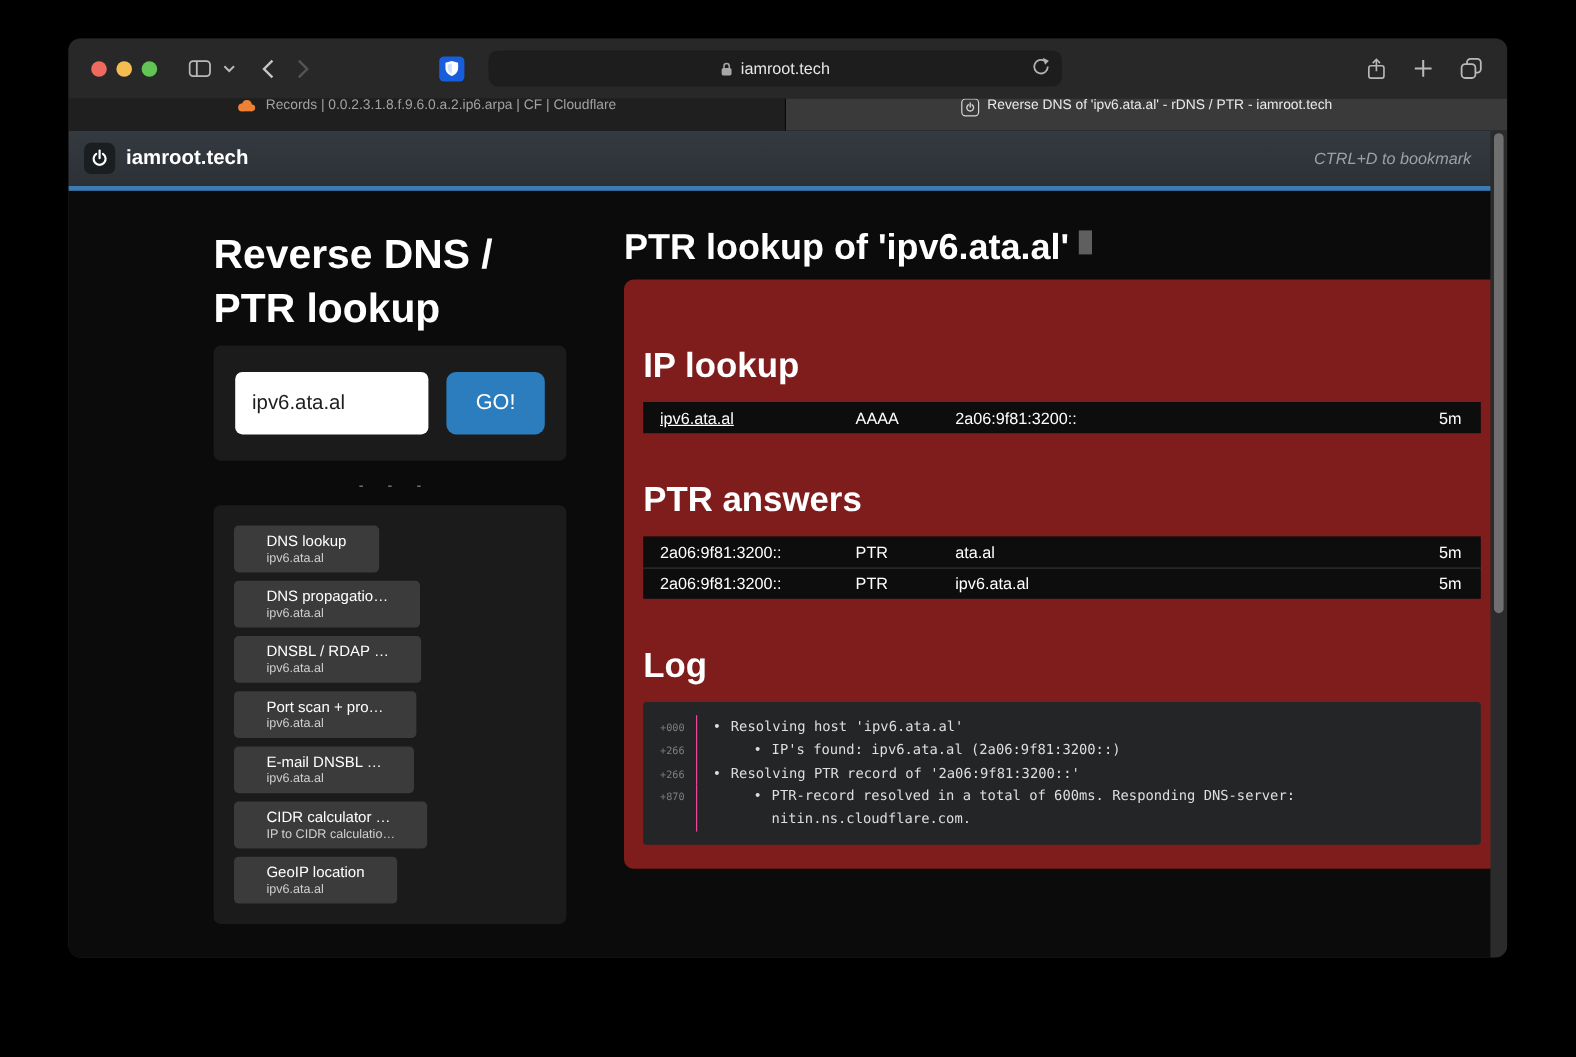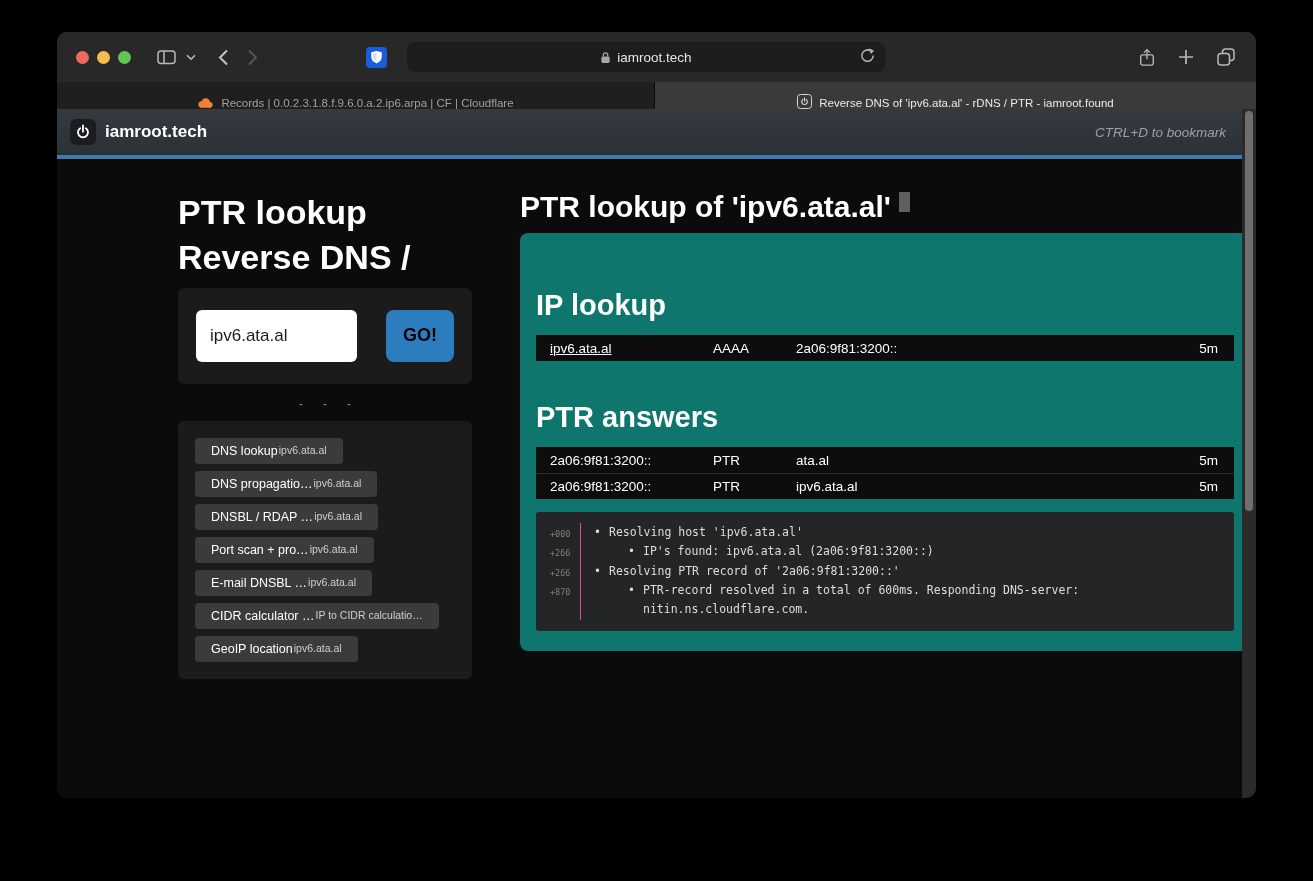--- a/index.html
+++ b/index.html
@@ -26,21 +26,21 @@
             display:flex; align-items:center; position:relative; }
   .url-center { flex:1; display:flex; align-items:center; justify-content:center; gap:6px;
                 color:#e6e6e6; font-size:13.5px; }
   .reload { position:absolute; right:9px; top:5px; }
   .share-ic { margin-left:auto; }
   .plus-ic { margin-left:22px; }
   .tabs-ic { margin-left:22px; margin-right:20px; }
 
   
   .tabbar { height:27px; display:flex; background:#161616; }
-  .tab { display:flex; align-items:flex-end; justify-content:center; gap:7px; font-size:11.5px;
+  .tab { display:flex; align-items:flex-start; justify-content:center; gap:7px; font-size:11.5px;
          overflow:hidden; white-space:nowrap; }
   .tab.inactive { width:598px; background:#1f1f1f; color:#a2a2a2; border-right:1px solid #0a0a0a; }
   .tab.active { flex:1; background:#3a3a3a; color:#eaeaea; }
   .fav-power { width:15px; height:15px; border-radius:3.5px; border:1.5px solid #d6d6d6;
                display:flex; align-items:center; justify-content:center; }
 
   
   .page { position:relative; height:689px; background:#0b0b0b; }
 
   .siteheader { height:50px; background:linear-gradient(#343a40,#2c3136);
@@ -55,41 +55,41 @@
 
   .content { display:flex; padding:31px 0 0 121px; align-items:flex-start; }
 
   
   .leftcol { width:294px; }
   .tool-title { color:#fff; font-size:34px; font-weight:bold; line-height:1.32; }
   .form-card { margin-top:8px; background:#1b1b1b; border-radius:6px; padding:18px; height:96px;
                display:flex; align-items:center; }
   .host-input { width:161px; height:52px; border:none; border-radius:6px; background:#fff;
                 color:#1d1d1d; font-size:17px; padding:0 14px; font-family:"Liberation Sans",sans-serif; }
-  .go-btn { width:68px; height:52px; margin-left:auto; border:none; border-radius:8px;
-            background:var(--go-button,#2b7dbd); color:#000000; font-size:18px; font-weight:bold;
+  .go-btn { width:82px; height:52px; margin-left:auto; border:none; border-radius:8px;
+            background:var(--go-button,#2b7dbd); color:#ffffff; font-size:18px; font-weight:normal;
             font-family:"Liberation Sans",sans-serif; cursor:pointer; }
   .anchors { margin-top:13px; text-align:center; font-size:12px; color:#9b9b9b; }
   .anchor { cursor:pointer; }
   .anchor + .anchor::before { content:"-"; margin:0 10px; color:#8e8e8e; }
 
   .related-heading { margin-top:78px; color:#fff; font-size:24px; font-weight:bold; }
   .related-card { margin-top:10px; background:#1b1b1b; border-radius:6px; padding:17px;
                   display:flex; flex-wrap:wrap; gap:7px; width:294px; }
-  .rel-btn { background:#3b3b3b; border-radius:4px; padding:6px 16px; text-align:left;
-             display:flex; gap:1px; cursor:pointer; }
+  .rel-btn { background:#3b3b3b; border-radius:4px; padding:6px 27px; text-align:left;
+             display:flex; flex-direction:column; gap:1px; cursor:pointer; }
   .rel-title { font-size:12.5px; color:#fff; }
   .rel-sub { font-size:10.5px; color:#cfcfcf; }
 
   
   .rightcol { width:730px; margin-left:48px; }
   .result-title { color:#fff; font-size:30px; font-weight:bold; display:flex; align-items:flex-start; }
   .caret-artifact { display:inline-block; width:11px; height:20px; background:#5f5f5f;
                     margin-left:8px; margin-top:2px; }
-  .results-card { margin-top:9px; background:#0f766e; border-radius:8px; padding:16px 16px 20px; }
+  .results-card { margin-top:9px; background:#7f1d1d; border-radius:8px; padding:16px 16px 20px; }
   .sec-heading { color:#fff; font-size:29px; font-weight:bold; }
   .sec-heading.first { margin-top:40px; }
   .sec-heading.later { margin-top:40px; }
   .dtable { margin-top:13px; }
   .trow { display:flex; align-items:center; height:26px; background:#0d0d0d;
           padding:0 16px 0 14px; font-size:13.5px; color:#fff; }
   .trow + .trow { border-top:1px solid #2e2e30; }
   .c-name { width:163px; } .c-type { width:83px; } .c-value { flex:1; } .c-ttl { }
   .ip-table .c-name { text-decoration:underline; cursor:pointer; }
 
@@ -204,21 +204,21 @@
         </span>
         <span>Records | 0.0.2.3.1.8.f.9.6.0.a.2.ip6.arpa | CF | Cloudflare</span>
       </div>
       <div class="tab active">
         <span class="fav-power">
           <svg width="9" height="9" viewBox="0 0 16 16">
               <path d="M5.2 4.2 A5 5 0 1 0 10.8 4.2" fill="none" stroke="#d6d6d6" stroke-width="2" stroke-linecap="round"></path>
               <line x1="8" y1="1.5" x2="8" y2="7.5" stroke="#d6d6d6" stroke-width="2" stroke-linecap="round"></line>
             </svg>
         </span>
-        <span>Reverse DNS of 'ipv6.ata.al' - rDNS / PTR - iamroot.found</span>
+        <span>Reverse DNS of 'ipv6.ata.al' - rDNS / PTR - iamroot.tech</span>
       </div>
     </div>
 
     <div class="page">
 
       <div class="siteheader">
         <span class="logo-chip">
           <svg width="16" height="16" viewBox="0 0 16 16">
               <path d="M5.2 4.2 A5 5 0 1 0 10.8 4.2" fill="none" stroke="#fff" stroke-width="1.8" stroke-linecap="round"></path>
               <line x1="8" y1="1.5" x2="8" y2="7.8" stroke="#fff" stroke-width="1.8" stroke-linecap="round"></line>
@@ -231,22 +231,22 @@
             <span class="nav-item"></span>
             <span class="nav-item"></span>
           </div>
         <span class="hint">CTRL+D to bookmark</span>
       </div>
 
       <div class="content">
 
         <div class="leftcol">
           <h1 class="tool-title">
+            <span style="display:block">Reverse DNS /</span>
             <span style="display:block">PTR lookup</span>
-            <span style="display:block">Reverse DNS /</span>
           </h1>
           <div class="form-card">
             <input class="host-input" value="ipv6.ata.al" style="">
             <button class="go-btn">GO!</button>
           </div>
           <div class="anchors">
             
           <span class="anchor"></span><span class="anchor"></span><span class="anchor"></span><span class="anchor"></span></div>
 
           <div class="related-card">
@@ -311,20 +311,21 @@
                 <span class="c-ttl">5m</span>
               </div>
                 <div class="trow">
                 <span class="c-name">2a06:9f81:3200::</span>
                 <span class="c-type">PTR</span>
                 <span class="c-value">ipv6.ata.al</span>
                 <span class="c-ttl">5m</span>
               </div>
               </div>
 
+            <h2 class="sec-heading later">Log</h2>
             <div class="log-panel">
 
             <div class="log-entry">
                 <span class="log-time">+000</span>
                 <span class="log-body">
                   <span class="log-bullet"></span>
                   <span class="log-text">Resolving host 'ipv6.ata.al'</span>
                 </span>
               </div>
                 <div class="log-entry indent">

